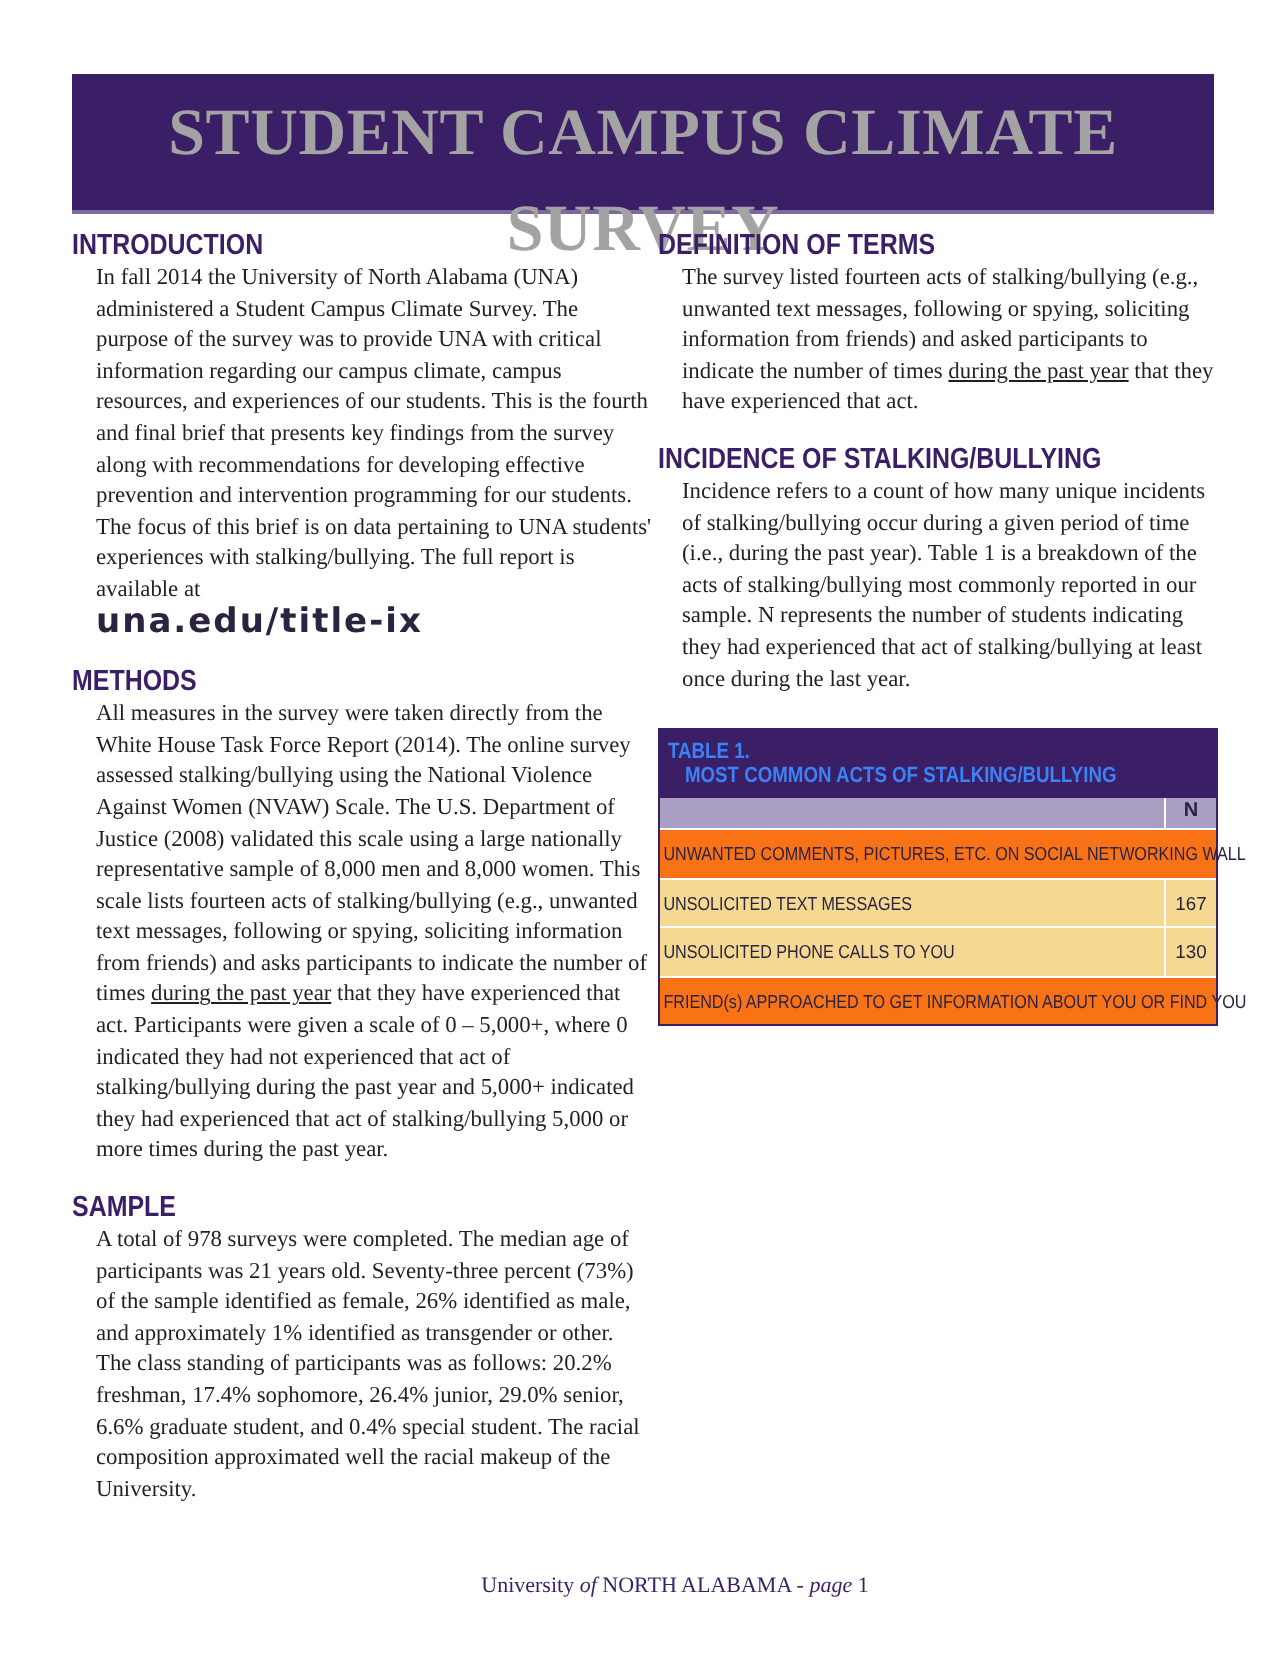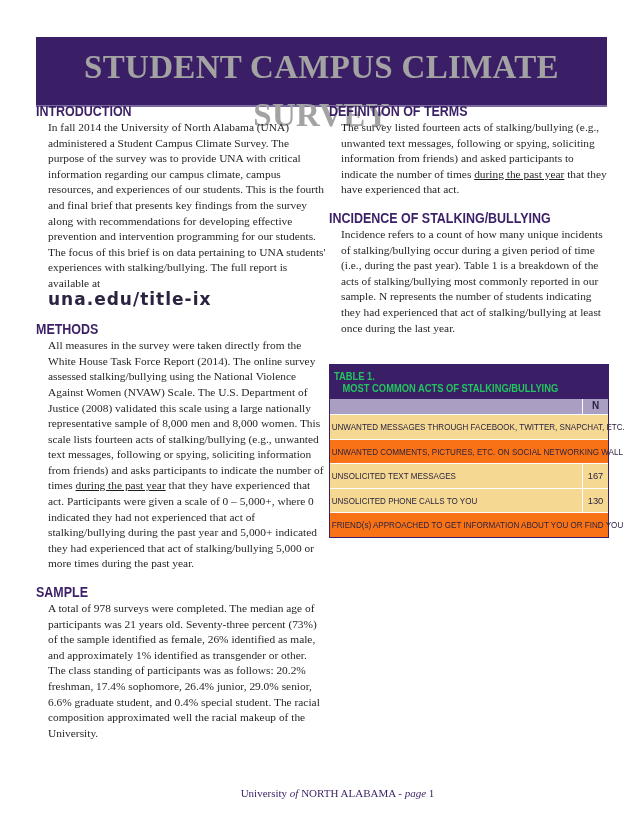--- a/index.html
+++ b/index.html
@@ -7,37 +7,37 @@
          font-family: "Liberation Serif", serif; color: #231f20; }
 
   .banner { position: absolute; left: 36px; top: 37px; width: 571px; height: 70px;
             background: #3b1f66; border-bottom: 2px solid #7a6aa0; box-sizing: border-box; text-align: center; }
   .banner-title { margin-top: 6px; font-family: "Liberation Serif", serif; font-weight: bold;
                   color: #a3a3a3; font-size: 33px; letter-spacing: 0.3px; line-height: 48px; }
   .banner-sub { color: #ffffff; font-family: "Liberation Sans", sans-serif; font-size: 15px;
                 line-height: 18px; margin-top: 2px; }
   .banner-sub b { font-weight: bold; }
 
-  .col { position: absolute; top: 103px; }
+  .col { position: absolute; top: 115px; }
   .col-left { left: 36px; width: 290px; }
   .col-right { left: 329px; width: 282px; }
 
   h2 { margin: 0; font-family: "Liberation Sans", sans-serif; font-weight: bold; color: #3b1f66;
        font-size: 14.5px; line-height: 17px; transform: scaleX(0.86); transform-origin: left center;
        white-space: nowrap; }
   p { margin: 0 0 0 12px; font-size: 11.4px; line-height: 15.6px; color: #231f20; }
   .u { text-decoration: underline; }
   .url { font-family: "DejaVu Sans", sans-serif; font-weight: bold; letter-spacing: 1px; font-size: 17px; color: #2b2340; }
 
   .sec { margin-bottom: 12px; }
 
   .table { position: absolute; left: 329px; top: 364px; width: 280px;
            border: 1px solid #3b1f66; box-sizing: border-box;
            font-family: "Liberation Sans", sans-serif; }
-  .table-head { background: #3b1f66; color: #22c55e; padding: 5px 6px 4px 4px; height: 34px; box-sizing: border-box; }
+  .table-head { background: #3b1f66; color: #3b82f6; padding: 5px 6px 4px 4px; height: 34px; box-sizing: border-box; }
   .table-head .t1 { font-weight: bold; font-size: 11px; line-height: 12px; transform: scaleX(0.85); transform-origin: left; white-space: nowrap; }
   .table-head .t2 { font-weight: bold; font-size: 11px; line-height: 13px; padding-left: 10px; transform: scaleX(0.85); transform-origin: left; white-space: nowrap; }
   .trow { display: flex; height: 24.5px; border-top: 1px solid #ffffff; box-sizing: border-box; }
   .trow.colhdr { height: 15px; border-top: none; }
   .trow.alt-gold { background: #f5d993; }
   .trow.alt-purple { background: #f97316; }
   .trow.colhdr { background: #ab9ec3; }
   .tcell { flex: 1; font-size: 9.4px; line-height: 24px; padding-left: 2px; color: #2b2340;
            white-space: nowrap; overflow: visible; transform: scaleX(0.86); transform-origin: left center; }
   .ncell { width: 25px; border-left: 1px solid #ffffff; text-align: center; font-size: 9.4px;
@@ -84,24 +84,20 @@
 
 <div class="table">
   <div class="table-head">
     <div class="t1">TABLE 1.</div>
     <div class="t2">MOST COMMON ACTS OF STALKING/BULLYING</div>
   </div>
   <div class="trow colhdr">
     <div class="tcell"></div>
     <div class="ncell">N</div>
   </div>
-  <div class="trow alt-gold">
-    <div class="tcell">UNWANTED MESSAGES THROUGH FACEBOOK, TWITTER, SNAPCHAT, ETC.</div>
-
-  </div>
   <div class="trow alt-purple">
     <div class="tcell">UNWANTED COMMENTS, PICTURES, ETC. ON SOCIAL NETWORKING WALL</div>
 
   </div>
   <div class="trow alt-gold">
     <div class="tcell">UNSOLICITED TEXT MESSAGES</div>
     <div class="ncell">167</div>
   </div>
   <div class="trow alt-gold">
     <div class="tcell">UNSOLICITED PHONE CALLS TO YOU</div>

